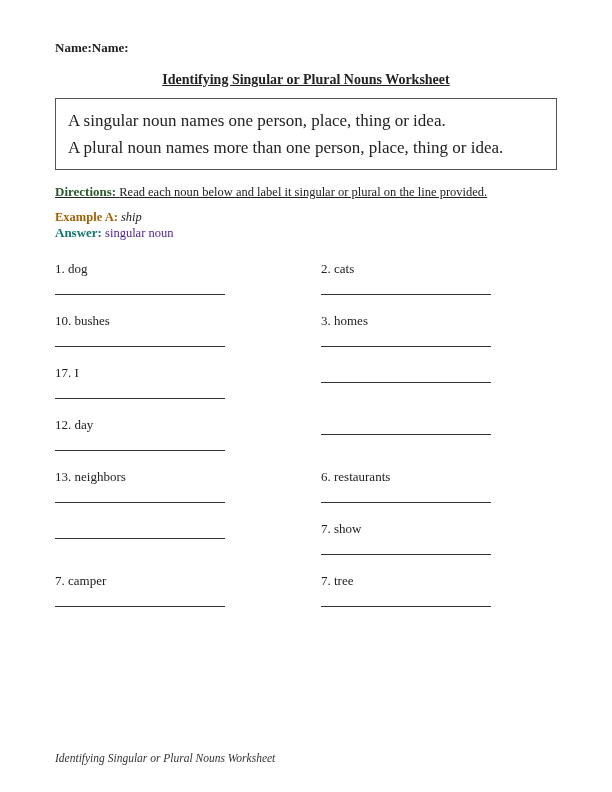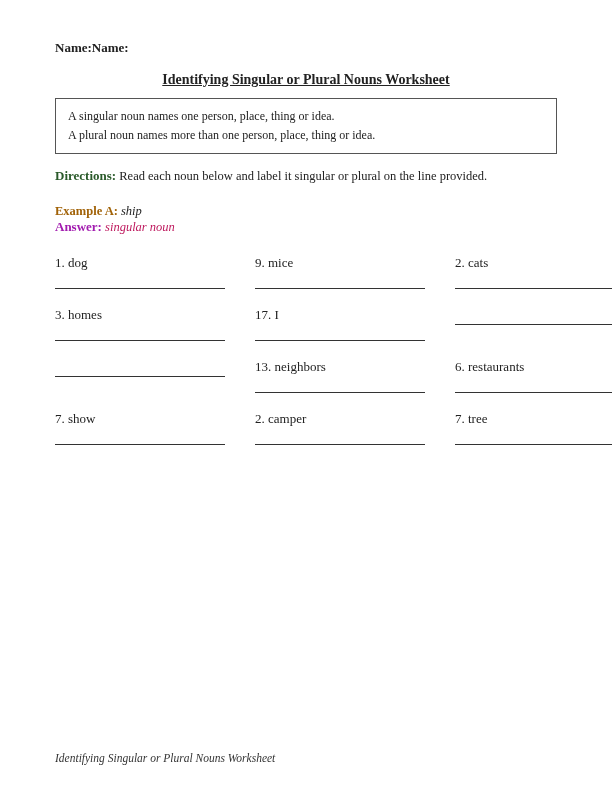--- a/index.html
+++ b/index.html
@@ -32,55 +32,55 @@
       text-align: center;
       font-weight: bold;
       font-size: 14px;
       text-decoration: underline;
       margin-bottom: 10px;
     }
     .info-box {
       border: 1.5px solid #555;
       padding: 8px 12px;
       margin-bottom: 14px;
-      font-size: 12px;
+      font-size: 17px;
       line-height: 1.6;
     }
     .directions-row {
-      margin-bottom: 20px;
+      margin-bottom: 10px;
       font-size: 12.5px;
+      text-decoration: underline;
     }
     .directions-label {
       font-weight: bold;
       color: #2a5a2a;
       font-size: 13px;
     }
     .example-block {
       margin-bottom: 10px;
       font-size: 12.5px;
     }
     .example-label {
       font-weight: bold;
       color: #a16207;
     }
     .example-word {
       font-style: italic;
     }
     .answer-label {
       font-weight: bold;
-      color: #a21caf;
+      color: #0f766e;
       font-size: 13px;
     }
     .answer-value {
-      font-style: italic;
-      color: #be185d;
+      color: #4c1d95;
     }
     .nouns-grid {
       display: grid;
-      grid-template-columns: 1fr 1fr 1fr 1fr;
+      grid-template-columns: 1fr 1fr;
       column-gap: 30px;
       row-gap: 0px;
     }
     .noun-item {
       margin-bottom: 0px;
       padding-top: 10px;
     }
     .noun-text {
       font-size: 13px;
       margin-bottom: 4px;
@@ -132,24 +132,20 @@
       <span class="answer-value"> singular noun</span>
     </div>
   </div>
 
   <div class="nouns-grid" id="nouns-grid">
   <div class="noun-item">
         <div class="noun-text">1. dog</div>
         <div class="answer-line"></div>
       </div>
       <div class="noun-item">
-        <div class="noun-text">9. mice</div>
-        <div class="answer-line"></div>
-      </div>
-      <div class="noun-item">
         <div class="noun-text">2. cats</div>
         <div class="answer-line"></div>
       </div>
       <div class="noun-item">
         <div class="noun-text">10. bushes</div>
         <div class="answer-line"></div>
       </div>
       <div class="noun-item">
         <div class="noun-text">3. homes</div>
         <div class="answer-line"></div>
@@ -177,21 +173,21 @@
         <div class="answer-line"></div>
       </div>
       <div class="noun-item">
         <div class="answer-line"></div>
       </div>
       <div class="noun-item">
         <div class="noun-text">7. show</div>
         <div class="answer-line"></div>
       </div>
       <div class="noun-item">
-        <div class="noun-text">2. camper</div>
+        <div class="noun-text">7. camper</div>
         <div class="answer-line"></div>
       </div>
       <div class="noun-item">
         <div class="noun-text">7. tree</div>
         <div class="answer-line"></div>
       </div>
     </div>
 
   <div class="footer">Identifying Singular or Plural Nouns Worksheet</div>
 </div>

